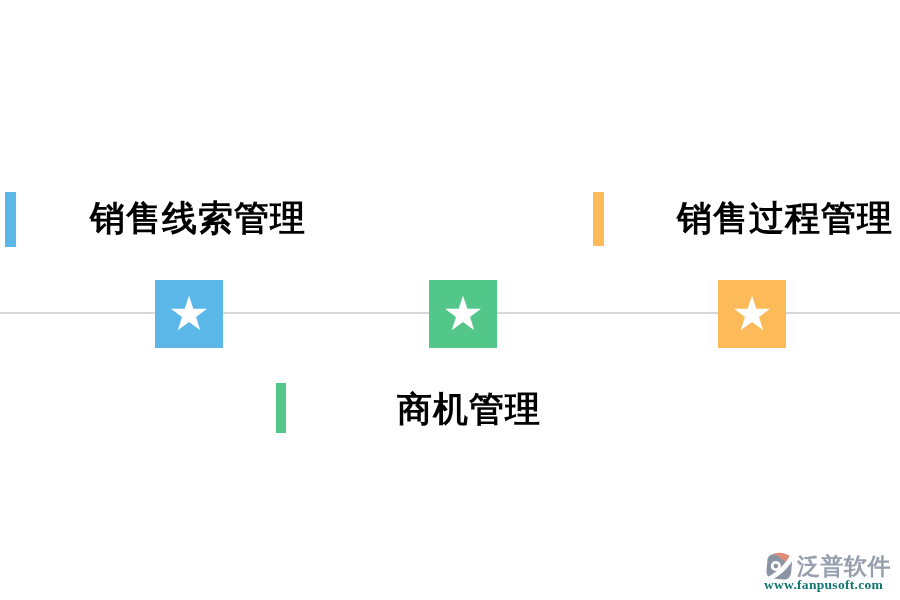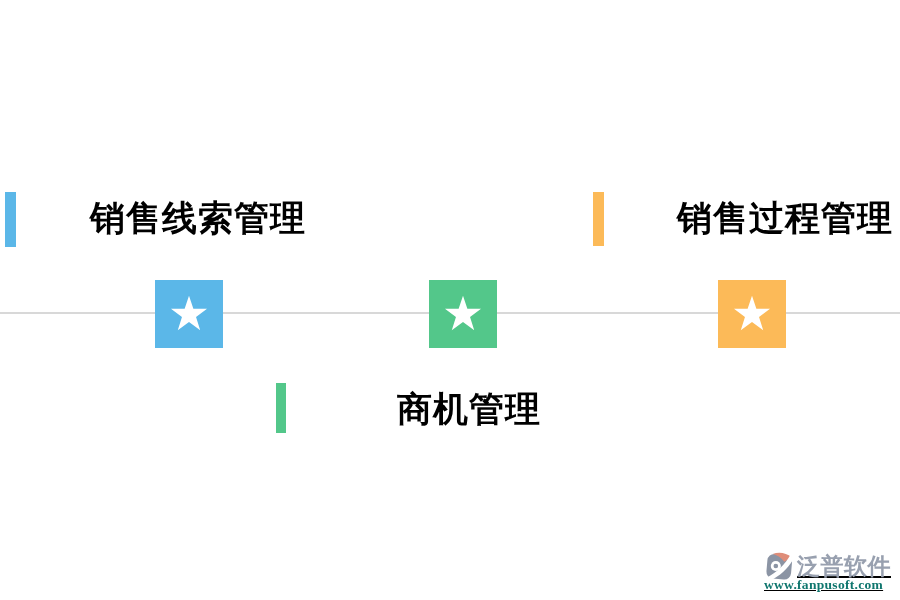--- a/index.html
+++ b/index.html
@@ -56,21 +56,20 @@
   .tile-1 { left: 155px; }
   .tile-2 { left: 429px; }
   .tile-3 { left: 718px; }
   .star-svg { width: 38px; height: 38px; display: block; }
   
   .watermark {
     position: absolute;
     left: 764px;
     top: 550px;
     width: 136px;
-    text-decoration: underline;
   }
   .wm-row {
     display: flex;
     align-items: center;
     gap: 2px;
     height: 32px;
   }
   .wm-icon { width: 31px; height: 31px; flex: 0 0 auto; }
   .wm-brand {
     font-size: 23px;

